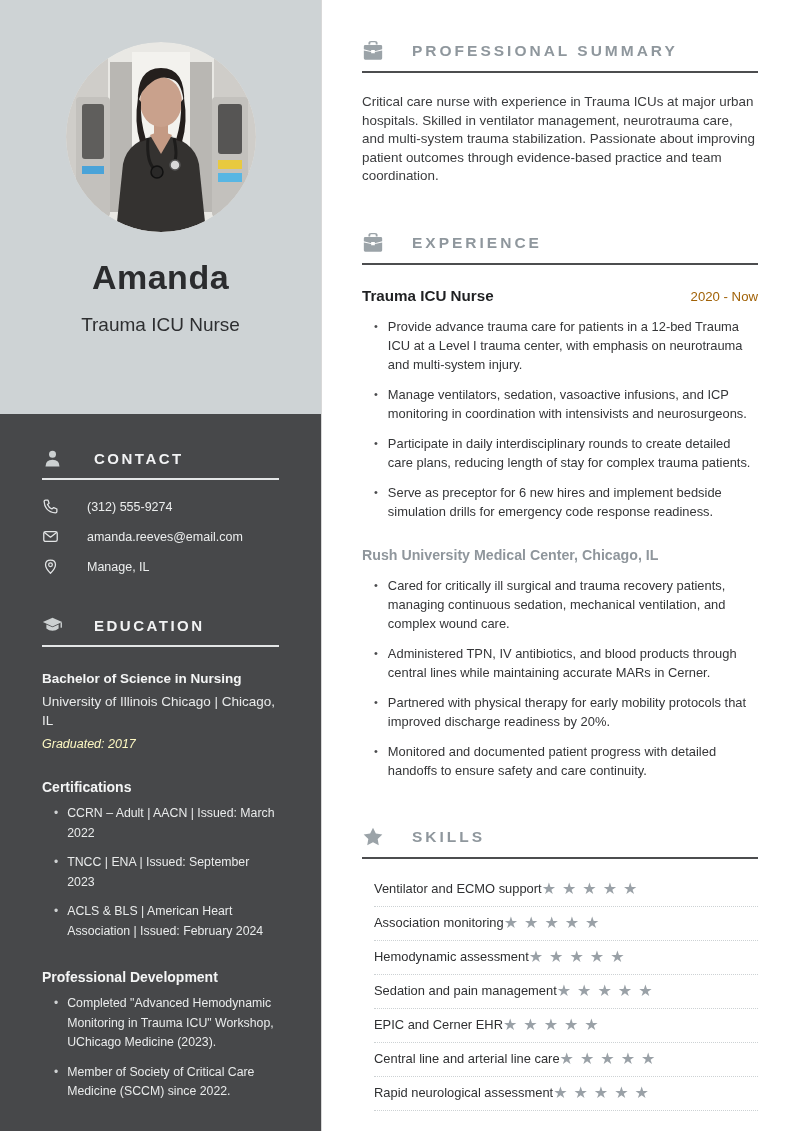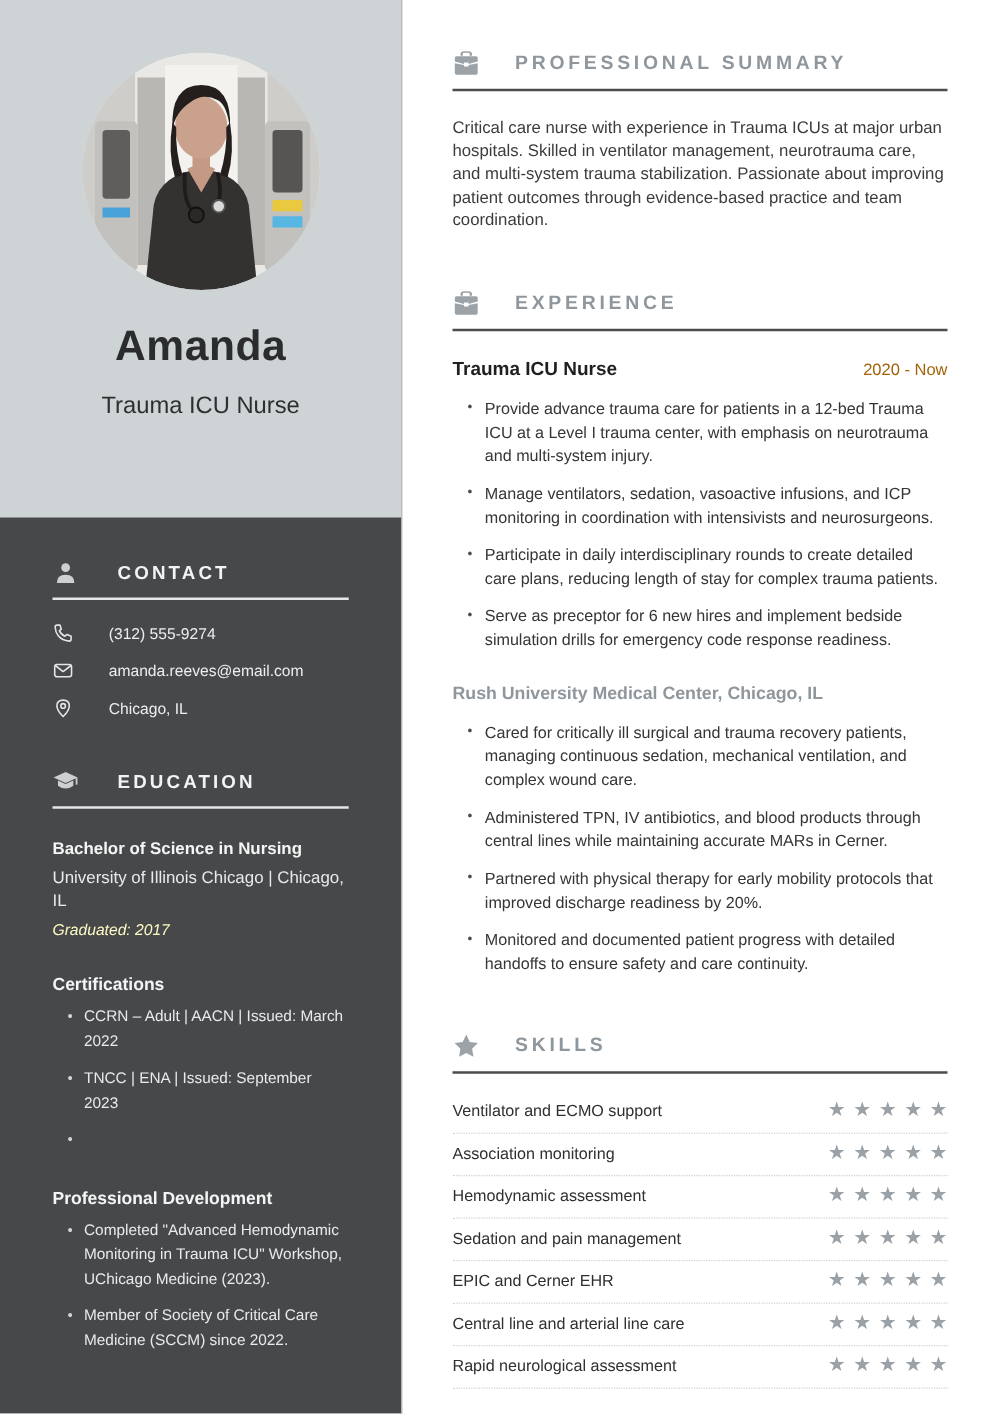--- a/index.html
+++ b/index.html
@@ -58,21 +58,21 @@
   .job-head{display:flex;justify-content:space-between;align-items:baseline;}
   .job-title{font-size:15.2px;font-weight:bold;color:#1f2022;}
   .job-dates{font-size:13.2px;color:#a16207;}
   .job-company{font-size:14.2px;font-weight:bold;color:var(--company_gray);margin-top:6px;}
   .job-bullets{margin-top:13px;}
   .job-bullet{display:flex;gap:10px;margin-bottom:11px;padding-left:12px;}
   .job-bullet .mark{font-size:11px;line-height:19px;color:#4a4b4d;}
   .job-bullet .txt{font-size:12.9px;line-height:19px;color:#353638;}
 
   .skills-list{margin-top:14px;}
-  .skill-row{display:flex;justify-content:space-between;align-items:center;padding:8px 0 9px 0;border-bottom:1px dotted var(--dotted);}
+  .skill-row{display:flex;justify-content:flex-start;align-items:center;padding:8px 0 9px 0;border-bottom:1px dotted var(--dotted);margin-left:12px;}
   .skill-name{font-size:12.9px;color:#2f3032;}
   .skill-stars{font-size:16px;letter-spacing:6px;color:var(--star_gray);line-height:16px;margin-right:-6px;}
 </style>
 </head>
 <body>
 
 <div class="page">
 
   <aside class="sidebar">
 
@@ -154,21 +154,21 @@
           </span>
           <span class="txt">amanda.reeves@email.com</span>
         </div>
         <div class="contact-item">
           <span class="ic">
             <svg viewBox="0 0 24 24" width="17" height="17" fill="none" stroke="currentColor" stroke-width="1.8" stroke-linecap="round" stroke-linejoin="round">
                 <path d="M12 21.5 Q5 14.5 5 9.5 Q5 3 12 3 Q19 3 19 9.5 Q19 14.5 12 21.5 Z"></path>
                 <circle cx="12" cy="9.5" r="2.6"></circle>
               </svg>
           </span>
-          <span class="txt">Chicago, IL</span>
+          <span class="txt">Manage, IL</span>
         </div>
       </div>
 
       <div class="side-header" style="margin-top:40px;">
         <span class="ic">
           <svg viewBox="0 0 24 24" width="21" height="21" fill="currentColor">
               <path d="M12 3 L23 8 L12 13 L1 8 Z"></path>
               <path d="M5 10.8 L5 15.5 Q8 18 12 18 Q16 18 19 15.5 L19 10.8 L12 14 Z"></path>
               <rect x="21.2" y="8.5" width="1.6" height="6"></rect>
             </svg>
@@ -189,20 +189,21 @@
             <span class="txt">CCRN – Adult | AACN | Issued: March 2022</span>
           </div>
 
           <div class="side-bullet">
             <span class="mark">•</span>
             <span class="txt">TNCC | ENA | Issued: September 2023</span>
           </div>
 
           <div class="side-bullet">
             <span class="mark">•</span>
+            <span class="txt">ACLS &amp; BLS | American Heart Association | Issued: February 2024</span>
           </div>
         </div>
 
       <div class="sub-head">Professional Development</div>
       <div class="side-bullets">
 
           <div class="side-bullet">
             <span class="mark">•</span>
             <span class="txt">Completed "Advanced Hemodynamic Monitoring in Trauma ICU" Workshop, UChicago Medicine (2023).</span>
           </div>

